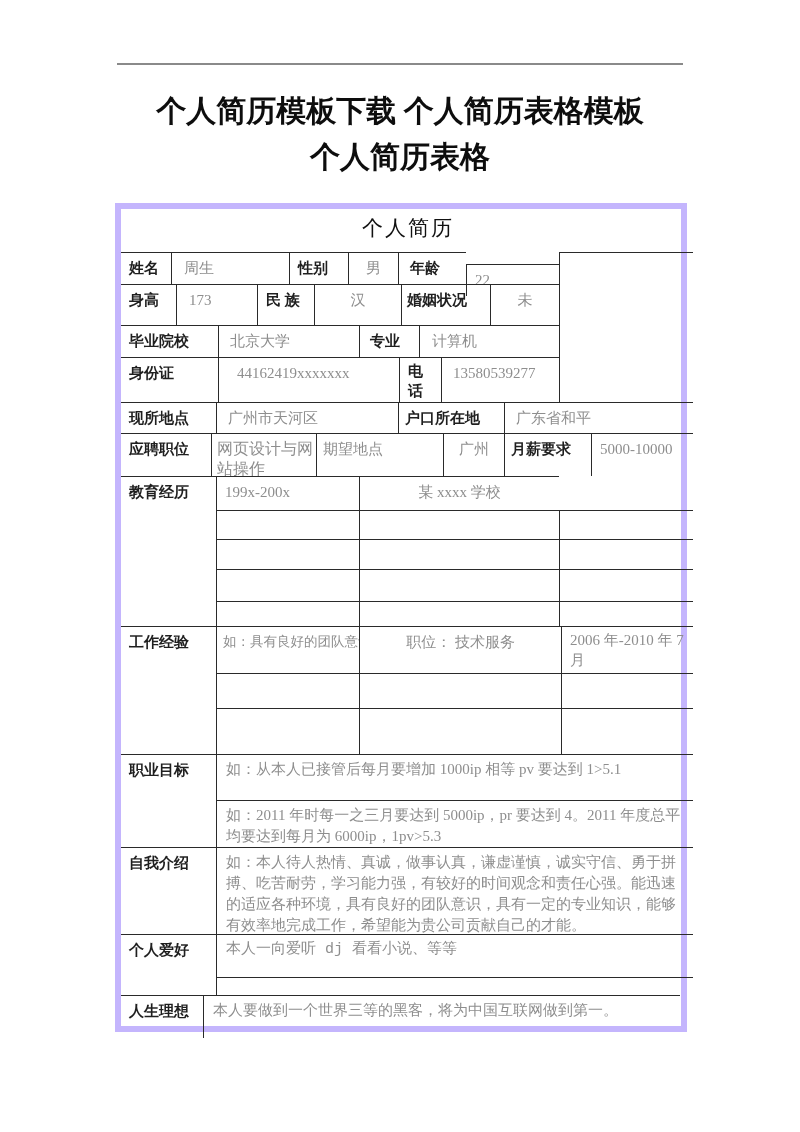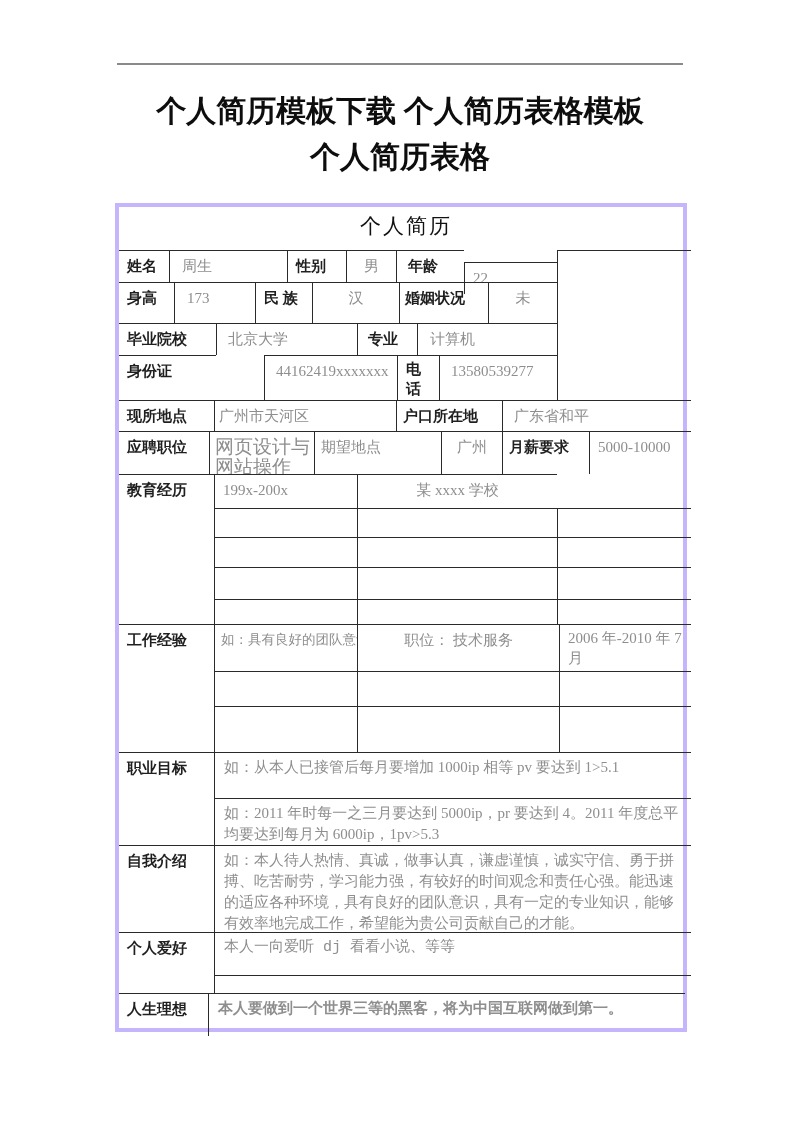--- a/index.html
+++ b/index.html
@@ -3,28 +3,28 @@
 <meta charset="utf-8">
 <style>
   html,body{margin:0;padding:0;background:#ffffff;}
   .page{position:relative;width:800px;height:1132px;background:#ffffff;overflow:hidden;
         font-family:"Liberation Serif","DejaVu Serif",serif;color:#1f1f1f;}
   .rule{position:absolute;left:117px;top:63px;width:566px;height:2px;background:#8a8a8a;}
   .doc-title{position:absolute;left:0;width:800px;text-align:center;font-weight:bold;
              font-size:30px;line-height:36px;color:#0d0d0d;white-space:nowrap;}
   .t1{top:93px;} .t2{top:139px;}
   .tbl{position:absolute;left:115px;top:203px;width:572px;height:829px;
-       border:4px solid #c4b5fd;box-sizing:border-box;}
+       border:6px solid #c4b5fd;box-sizing:border-box;}
   .c{position:absolute;box-sizing:border-box;border-top:1px solid #2a2a2a;border-left:1px solid #2a2a2a;
      font-size:15px;line-height:20px;padding:5px 6px 2px 8px;overflow:hidden;}
   .edge-l{border-left:none;} .edge-t{border-top:none;}
   .lbl{color:#1f1f1f;font-weight:600;}
   .val{color:#8e8e8e;}
   .ctr{text-align:center;padding-left:2px;padding-right:2px;}
-  .small{font-size:19px;white-space:normal;padding-left:5px;padding-right:2px;}
+  .small{font-size:16px;white-space:normal;padding-left:5px;padding-right:2px;}
   .nowrap{white-space:nowrap;}
   .hdr{font-size:21px;letter-spacing:2px;text-align:center;padding-top:9px;font-weight:400;color:#111;}
   .para{line-height:21px;padding:4px 8px 2px 9px;}
 </style>
 </head>
 <body>
 
 <div class="page">
 
   <div class="rule"></div>
@@ -48,28 +48,28 @@
     <div class="c val ctr" style="left:193px;top:75px;width:87px;height:41px;">汉</div>
     <div class="c lbl" style="left:280px;top:75px;width:89px;height:41px;padding-left:5px;">婚姻状况</div>
     <div class="c val ctr" style="left:369px;top:75px;width:69px;height:41px;">未</div>
 
     <div class="c lbl edge-l" style="left:0;top:116px;width:97px;height:32px;">毕业院校</div>
     <div class="c val" style="left:97px;top:116px;width:141px;height:32px;padding-left:11px;">北京大学</div>
     <div class="c lbl" style="left:238px;top:116px;width:60px;height:32px;padding-left:10px;">专业</div>
     <div class="c val" style="left:298px;top:116px;width:140px;height:32px;padding-left:12px;">计算机</div>
 
     <div class="c lbl edge-l" style="left:0;top:148px;width:97px;height:45px;">身份证</div>
-    <div class="c val" style="left:97px;top:148px;width:181px;height:45px;padding-left:11px;margin-left:48px;">44162419xxxxxxx</div>
+    <div class="c val" style="left:97px;top:148px;width:181px;height:45px;padding-left:18px;">44162419xxxxxxx</div>
     <div class="c lbl" style="left:278px;top:148px;width:42px;height:45px;padding-top:3px;">电话</div>
     <div class="c val" style="left:320px;top:148px;width:118px;height:45px;padding-left:11px;">13580539277</div>
 
     <div class="c" style="left:438px;top:43px;width:134px;height:150px;"></div>
 
     <div class="c lbl edge-l" style="left:0;top:193px;width:95px;height:31px;">现所地点</div>
-    <div class="c val" style="left:95px;top:193px;width:182px;height:31px;padding-left:4px;">广州市天河区</div>
+    <div class="c val" style="left:95px;top:193px;width:182px;height:31px;padding-left:11px;">广州市天河区</div>
     <div class="c lbl" style="left:277px;top:193px;width:106px;height:31px;padding-left:6px;">户口所在地</div>
     <div class="c val" style="left:383px;top:193px;width:189px;height:31px;padding-left:11px;">广东省和平</div>
 
     <div class="c lbl edge-l" style="left:0;top:224px;width:90px;height:43px;">应聘职位</div>
     <div class="c val small" style="left:90px;top:224px;width:105px;height:43px;">网页设计与网站操作</div>
     <div class="c val" style="left:195px;top:224px;width:127px;height:43px;padding-left:6px;">期望地点</div>
     <div class="c val ctr" style="left:322px;top:224px;width:61px;height:43px;">广州</div>
     <div class="c lbl" style="left:383px;top:224px;width:87px;height:43px;padding-left:6px;">月薪要求</div>
     <div class="c val" style="left:470px;top:224px;width:102px;height:43px;padding-left:8px;">5000-10000</div>
 
@@ -105,16 +105,16 @@
     <div class="c val para" style="left:95px;top:591px;width:477px;height:47px;">如：2011 年时每一之三月要达到 5000ip，pr 要达到 4。2011 年度总平均要达到每月为 6000ip，1pv&gt;5.3</div>
 
     <div class="c lbl edge-l" style="left:0;top:638px;width:95px;height:87px;">自我介绍</div>
     <div class="c val para" style="left:95px;top:638px;width:477px;height:87px;">如：本人待人热情、真诚，做事认真，谦虚谨慎，诚实守信、勇于拼搏、吃苦耐劳，学习能力强，有较好的时间观念和责任心强。能迅速的适应各种环境，具有良好的团队意识，具有一定的专业知识，能够有效率地完成工作，希望能为贵公司贡献自己的才能。</div>
 
     <div class="c lbl edge-l" style="left:0;top:725px;width:95px;height:61px;">个人爱好</div>
     <div class="c val para" style="left:95px;top:725px;width:477px;height:43px;font-family:Liberation Mono, monospace;">本人一向爱听 dj 看看小说、等等</div>
     <div class="c" style="left:95px;top:768px;width:477px;height:18px;"></div>
 
     <div class="c lbl edge-l" style="left:0;top:786px;width:95px;height:43px;">人生理想</div>
-    <div class="c val para" style="left:89px;top:786px;width:477px;height:43px;font-weight:bold;">本人要做到一个世界三等的黑客，将为中国互联网做到第一。</div>
+    <div class="c val para" style="left:82px;top:786px;width:477px;height:43px;">本人要做到一个世界三等的黑客，将为中国互联网做到第一。</div>
 
   </div>
 </div>
 
 </body></html>

